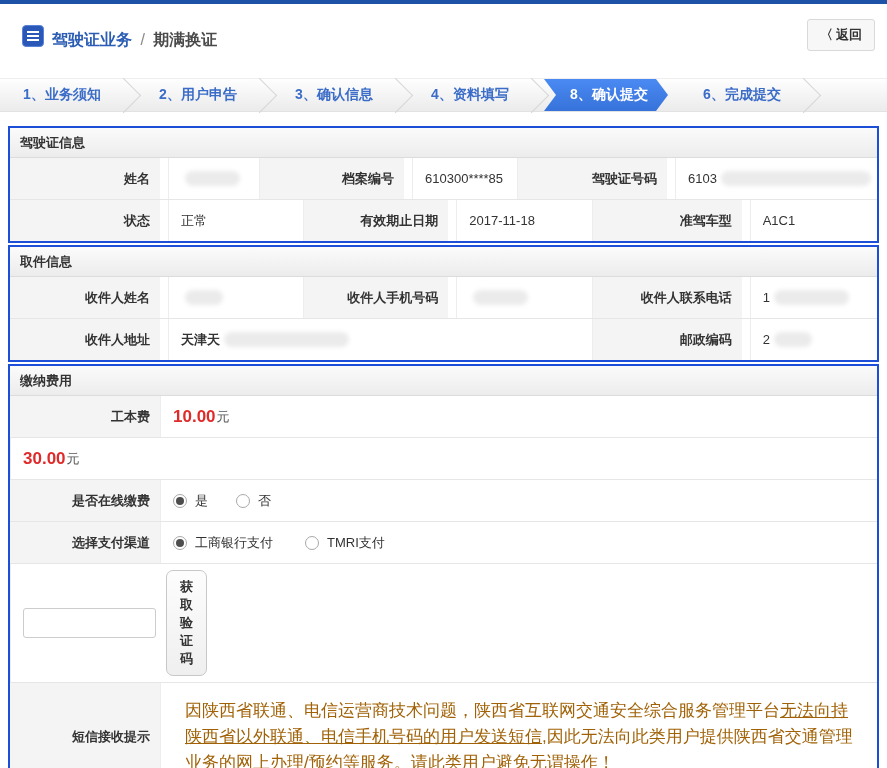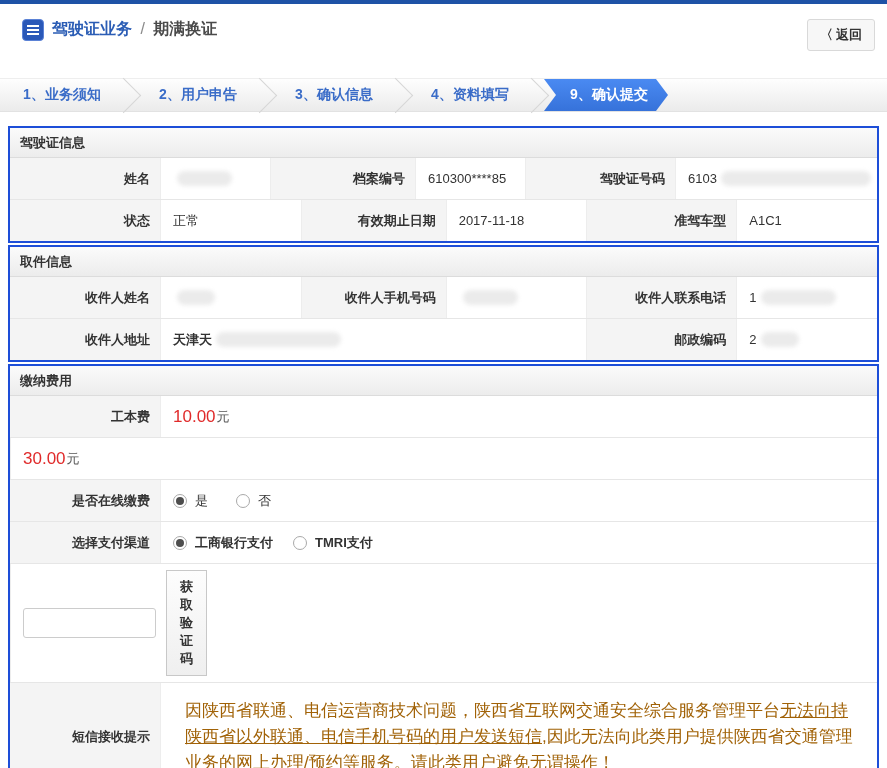--- a/index.html
+++ b/index.html
@@ -5,21 +5,21 @@
   * { box-sizing: border-box; margin: 0; padding: 0; }
   body {
     width: 887px;
     background: #fff;
     font-family: "Liberation Sans", "DejaVu Sans", sans-serif;
     color: #333;
   }
   .top-bar { height: 4px; background: #1e52a6; }
 
   
-  .header { display: flex; align-items: flex-start; padding: 15px 12px 13px 22px; }
+  .header { display: flex; align-items: flex-end; padding: 15px 12px 13px 22px; }
   .doc-icon { flex: 0 0 auto; margin-right: 8px; }
   .title { font-size: 16px; font-weight: bold; }
   .title .primary { color: #2b5db5; }
   .title .sep { color: #8a8a8a; font-weight: normal; padding: 0 4px; }
   .title .secondary { color: #4a4a4a; }
   .spacer { flex: 1; }
   .back-btn {
     background: #f7f7f7; border: 1px solid #d9d9d9; border-radius: 3px;
     padding: 6px 12px; font-size: 13px; color: #333; cursor: pointer;
     display: inline-flex; align-items: center; gap: 3px; font-weight: bold;
@@ -51,21 +51,21 @@
 
   
   .content { padding: 0 8px; }
   .section { border: 2px solid #1d4ed8; margin-bottom: 2px; background: #fff; }
   .section-header {
     height: 30px; line-height: 30px; padding-left: 10px;
     background: linear-gradient(#fbfbfb, #ececec);
     border-bottom: 1px solid #dcdcdc;
     font-size: 13px; font-weight: bold; color: #333;
   }
-  .grid6 { display: grid; grid-template-columns: 150px 1fr 145px 1fr 150px 1fr; }
+  .grid6 { display: grid; grid-template-columns: 150px 1fr 145px 1fr 150px 1fr; gap: 8px; }
   .grid2 { display: grid; grid-template-columns: 150px 1fr; }
   .grid6 + .grid6, .grid2 + .grid2 { border-top: 1px solid #e6e6e6; }
   .cell-label {
     background: #f4f4f4; min-height: 41px;
     display: flex; align-items: center; justify-content: flex-end;
     padding: 6px 10px 6px 6px; font-size: 13px; font-weight: bold; color: #333;
     border-left: 1px solid #ededed;
   }
   .grid6 .cell-label:first-child, .grid2 .cell-label:first-child { border-left: none; }
   .cell-value {
@@ -77,42 +77,42 @@
 
   
   .blob {
     display: inline-block; height: 15px; background: #ebebeb;
     border-radius: 8px; filter: blur(2px); vertical-align: middle; margin-left: 4px;
   }
   .blob-xs { width: 38px; } .blob-sm { width: 55px; }
   .blob-md { width: 75px; } .blob-lg { width: 125px; } .blob-xl { width: 150px; }
 
   
-  .fee-amount { color: #e02a2a; font-size: 17px; font-weight: normal; }
+  .fee-amount { color: #e02a2a; font-size: 17px; font-weight: bold; }
   .fee-unit { color: #555; font-size: 13px; margin-left: 1px; }
 
   .radio-group { display: flex; align-items: center; gap: 28px; }
   .radio-option { display: inline-flex; align-items: center; gap: 8px; cursor: pointer; font-size: 13px; }
   .radio {
     width: 14px; height: 14px; border: 1px solid #a9a9a9; border-radius: 50%;
     background: #fff; display: inline-block; position: relative; flex: 0 0 auto;
   }
   .radio.checked::after {
     content: ''; position: absolute; left: 2px; top: 2px;
     width: 8px; height: 8px; border-radius: 50%; background: #4d4d4d;
   }
 
   .code-input {
     width: 133px; height: 30px; border: 1px solid #ccc; border-radius: 3px;
     padding: 0 8px; font-size: 13px; outline: none;
   }
   .code-btn {
     margin-left: 10px; padding: 7px 13px;
     background: linear-gradient(#fdfdfd, #efefef);
-    border: 1px solid #c8c8c8; border-radius: 0;
+    border: 1px solid #c8c8c8; border-radius: 7px;
     font-size: 13px; font-weight: bold; color: #333; cursor: pointer;
   }
 
   .notice-value {
     display: block; padding: 9px 16px 9px 12px;
     font-size: 17px; color: #a16207; line-height: 26px;
   }
   .notice-value .u { text-decoration: underline; }
 
   
@@ -146,21 +146,22 @@
     <span>〈</span>
     <span>返回</span>
   </button>
 </div>
 
 <div class="steps">
   <div class="step">1、业务须知</div>
   <div class="step">2、用户申告</div>
   <div class="step">3、确认信息</div>
   <div class="step">4、资料填写</div>
-  <div class="step active">9、确认提交</div>
+  <div class="step active">8、确认提交</div>
+  <div class="step">6、完成提交</div>
 </div>
 
 <div class="content">
 
   <div class="section">
     <div class="section-header">驾驶证信息</div>
     <div class="grid6">
       <div class="cell-label">姓名</div>
       <div class="cell-value">
           <span class="blob blob-sm"></span>
@@ -244,21 +245,21 @@
             <span class="radio"></span>
             <span>否</span>
           </span>
         </span>
       </div>
     </div>
 
     <div class="grid2">
       <div class="cell-label">选择支付渠道</div>
       <div class="cell-value">
-        <span class="radio-group" style="gap:20px;font-weight:bold;">
+        <span class="radio-group" style="gap:32px;">
           <span class="radio-option">
             <span class="radio checked"></span>
             <span>工商银行支付</span>
           </span>
           <span class="radio-option">
             <span class="radio"></span>
             <span>TMRI支付</span>
           </span>
         </span>
       </div>

